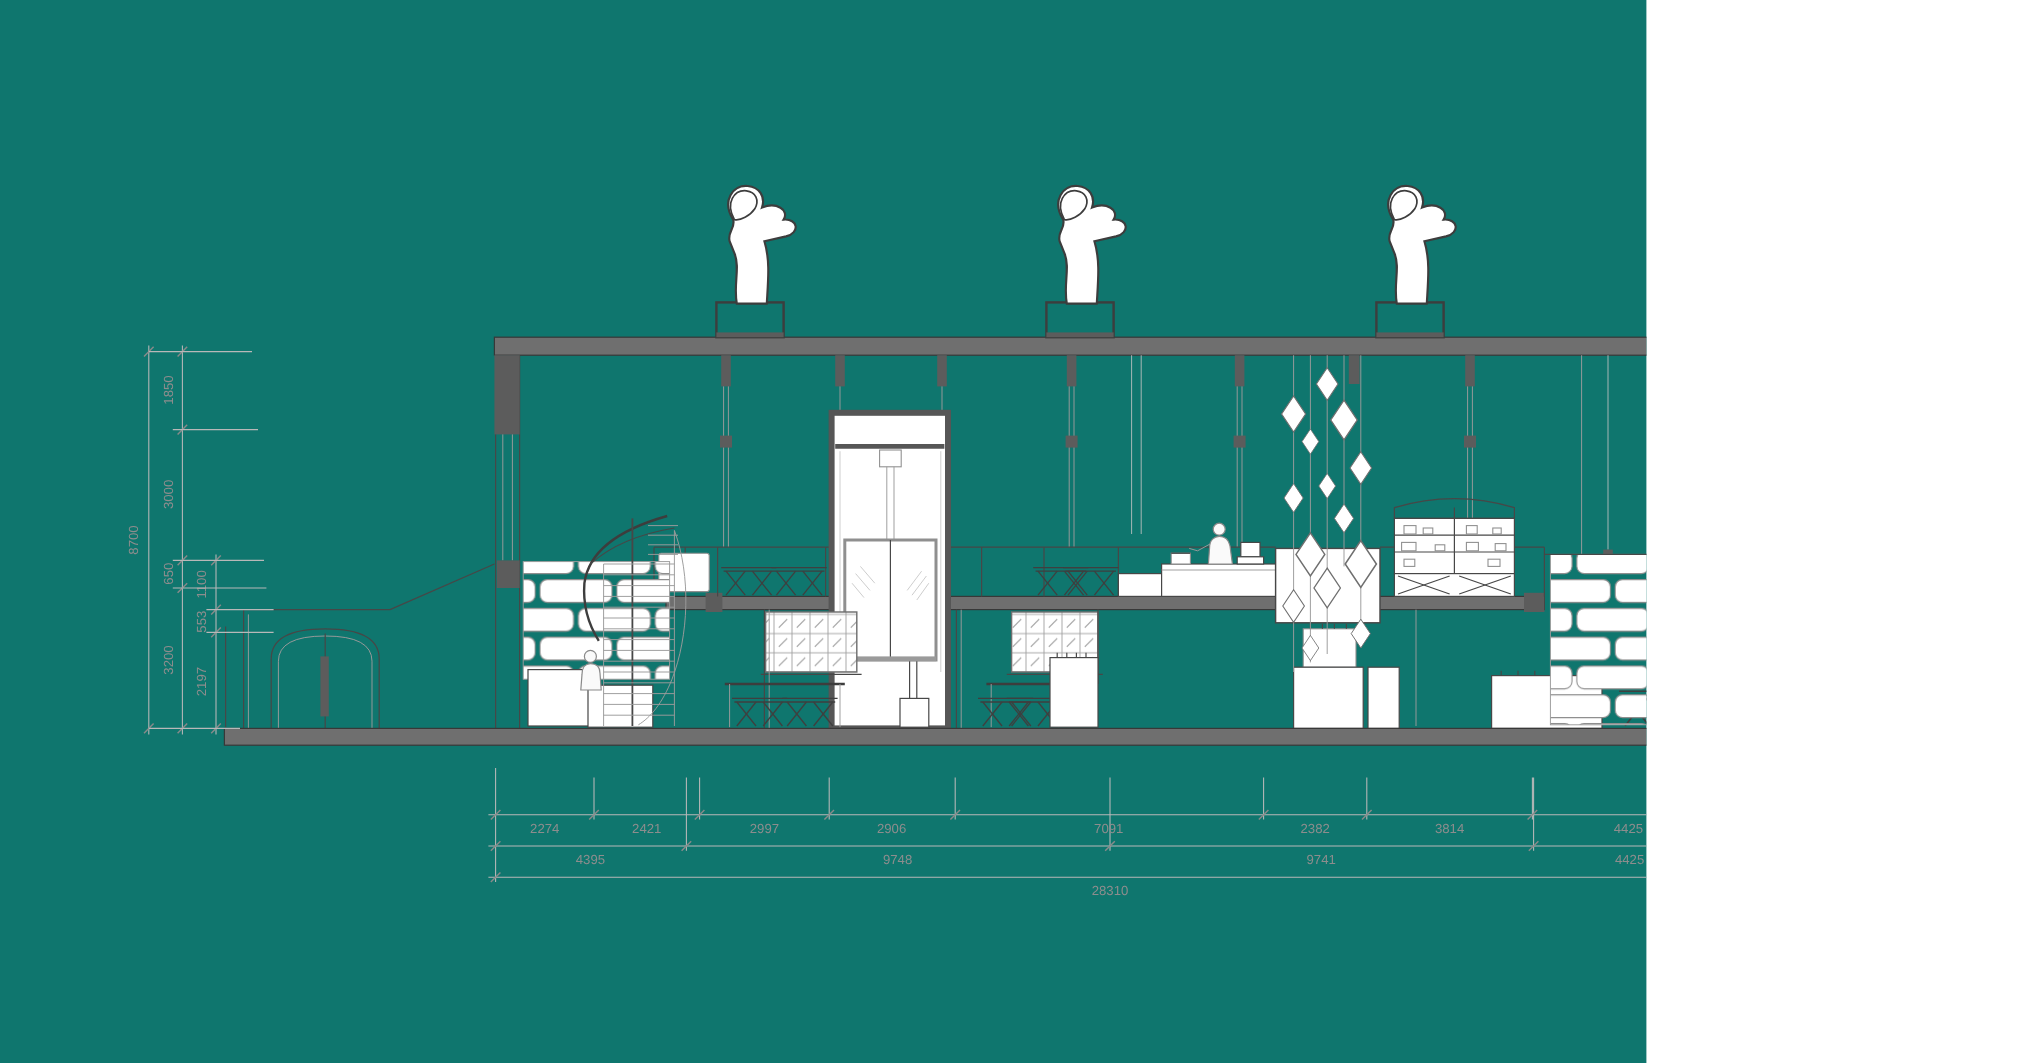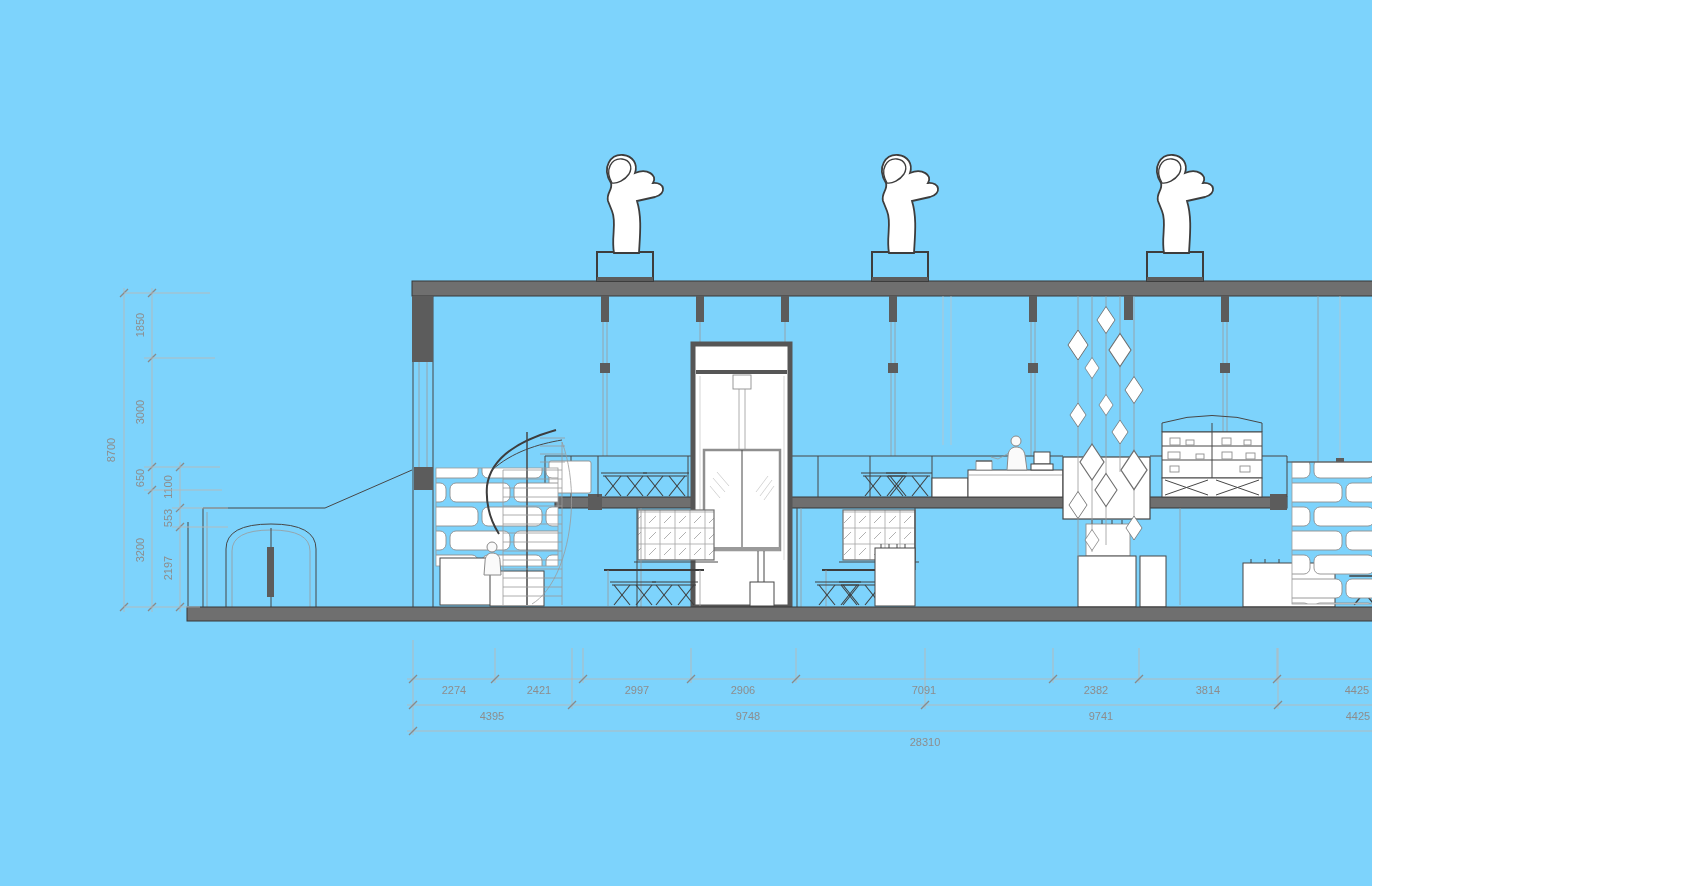--- a/index.html
+++ b/index.html
@@ -1,16 +1,16 @@
 <!DOCTYPE html>
 <html><head>
 <meta charset="utf-8">
 <style>
   html,body{margin:0;padding:0;background:#fff;}
-  .stage{position:relative;width:1372px;height:886px;background:#7dd3fc;overflow:hidden;font-family:"Liberation Sans",sans-serif;}
+  .stage{position:relative;width:1372px;height:886px;background:#0f766e;overflow:hidden;font-family:"Liberation Sans",sans-serif;}
   svg{position:absolute;left:0;top:0;}
   .s1{stroke:#474747;stroke-width:1;fill:none;}
   .s2{stroke:#3d3d3d;stroke-width:2;fill:none;}
   .sl{stroke:#9b9b9b;stroke-width:.8;fill:none;}
   .sxl{stroke:#c3c3c3;stroke-width:.7;fill:none;}
   .fslab{fill:#6f6f6f;stroke:#383838;stroke-width:1;}
   .fdark{fill:#5c5c5c;stroke:none;}
   .wht{fill:#fff;stroke:#474747;stroke-width:1;}
   .whtl{fill:#fff;stroke:#8f8f8f;stroke-width:.9;}
   .ev{stroke:#565656;stroke-width:5;fill:#fff;}

